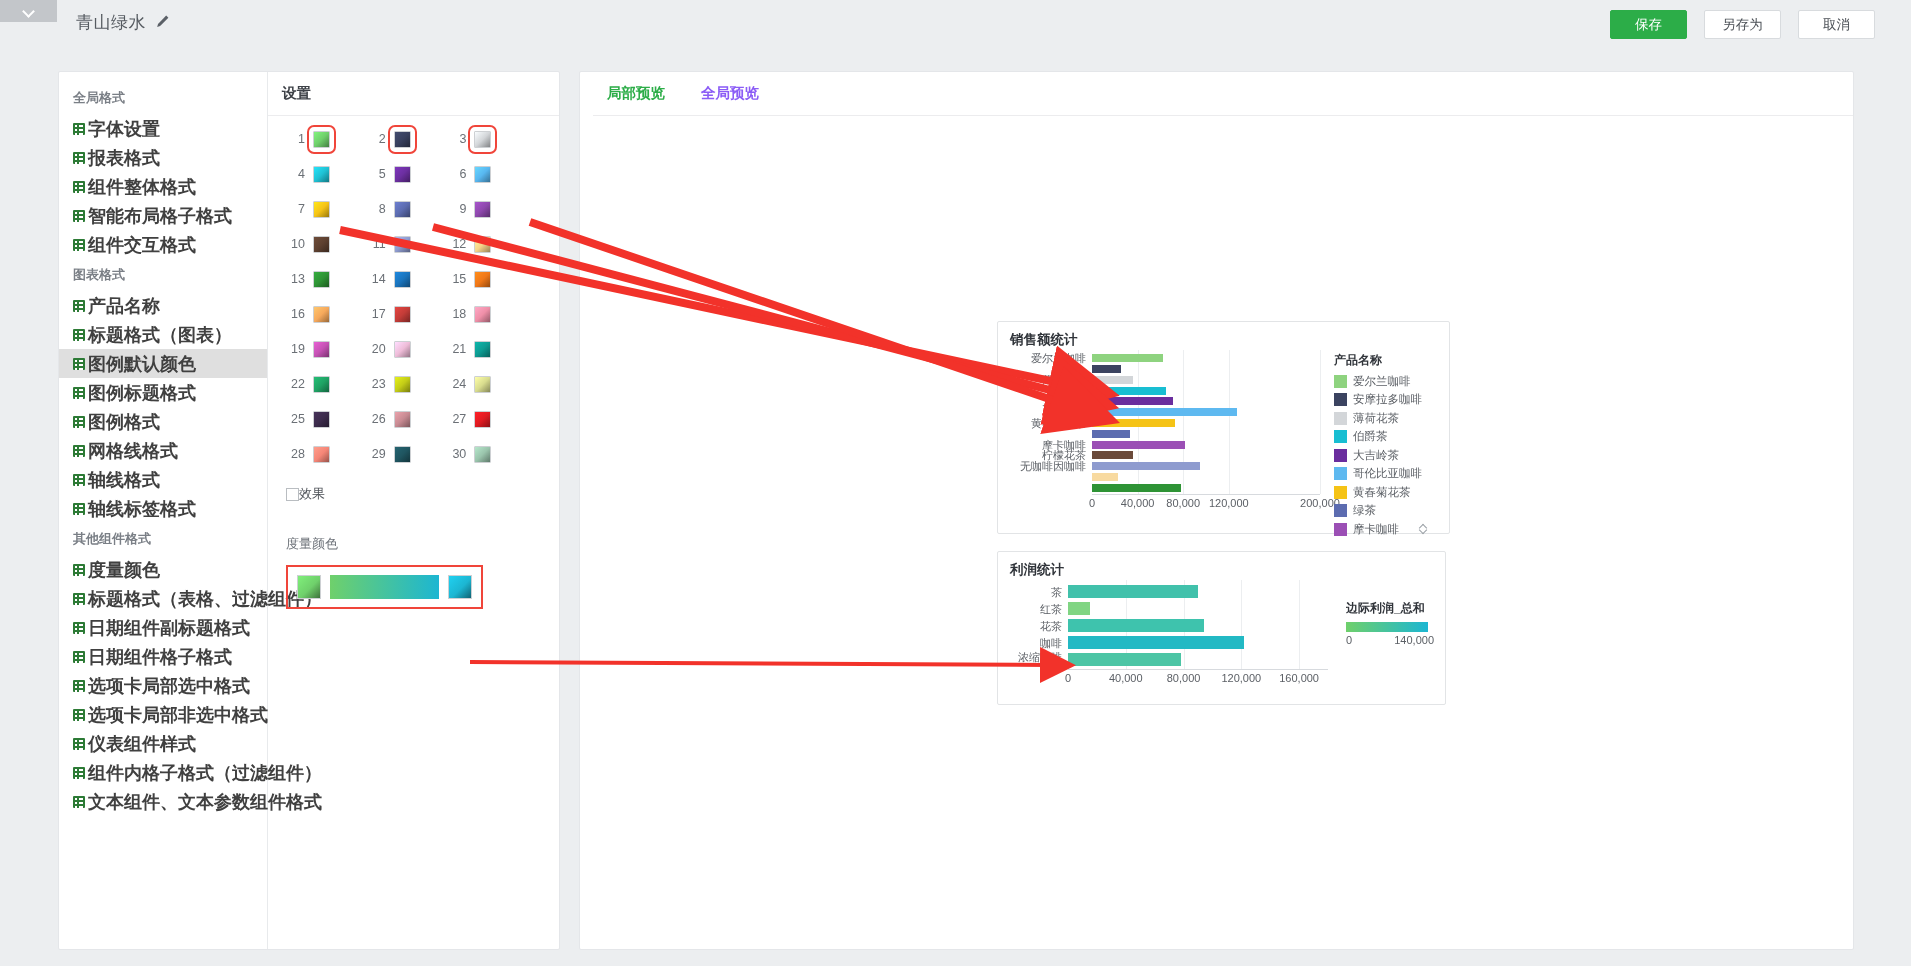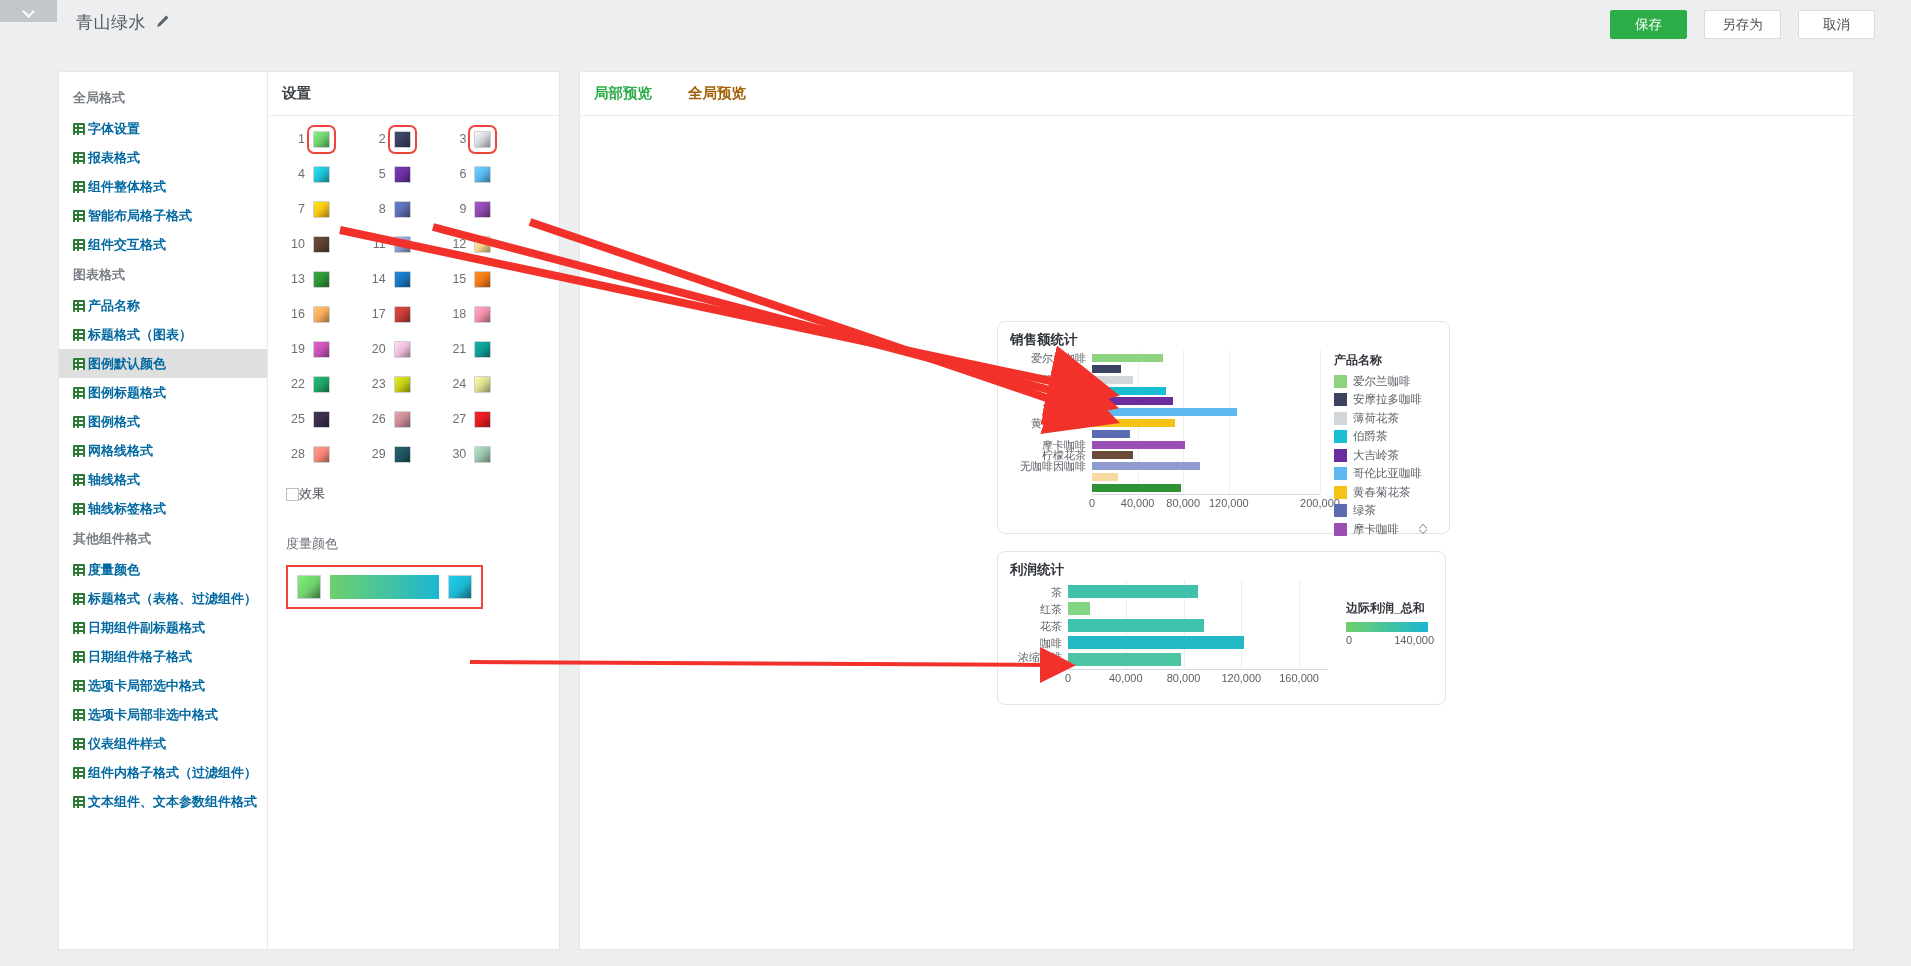--- a/index.html
+++ b/index.html
@@ -56,21 +56,21 @@
     display: flex; align-items: center; padding-left: 14px;
     font-size: 14.5px; font-weight: bold; color: #3d4147;
   }
   .panel-body { padding-top: 10px; font-weight: bold; }
 
   .nav-group {
     font-size: 13px; color: #7a7f86; padding: 7px 0 7px 14px;
   }
   .nav-item {
     display: flex; align-items: center; gap: 3px;
-    font-size: 13px; color: #0369a1; height: 29px; padding-left: 14px;
+    font-size: 18px; color: #404040; height: 29px; padding-left: 14px;
     cursor: pointer; white-space: nowrap;
   }
   .nav-item.active { background: #dfdfdf; }
   .ic-list {
     width: 12px; height: 12px; flex: 0 0 12px; position: relative;
     background: #2c7a35; border-radius: 1px; display: inline-block;
   }
   .ic-list:before {
     content: ""; position: absolute; left: 2px; top: 2px; width: 2px; height: 2px;
     background: #fff;
@@ -107,28 +107,28 @@
   .m-box { width: 24px; height: 24px; border: 1px solid #cdd0d3; cursor: pointer; }
   .m-grad { flex: 1; height: 24px; cursor: pointer; }
 
   
   .right-card {
     position: absolute; left: 579px; top: 71px; width: 1275px; height: 879px;
     background: #fff; border: 1px solid #e4e6e9; border-radius: 2px;
   }
   .tabs {
     height: 44px; border-bottom: 1px solid #ececee; display: flex;
-    align-items: center; padding-left: 14px; gap: 36px;
-  }
-  .tab { font-size: 14.5px; font-weight: bold; color: #a16207; cursor: pointer; }
+    align-items: center; padding-left: 14px; gap: 36px; margin-left: 13px;
+  }
+  .tab { font-size: 14.5px; font-weight: bold; color: #8b5cf6; cursor: pointer; }
   .tab.active { color: #2cad48; }
 
   
   .chart-card {
-    position: absolute; background: #fff; border: 1px solid #e2e4e6; border-radius: 8px;
+    position: absolute; background: #fff; border: 1px solid #e2e4e6; border-radius: 2px;
   }
   .chart-1 { left: 417px; top: 249px; width: 453px; height: 213px; }
   .chart-2 { left: 417px; top: 479px; width: 449px; height: 154px; }
   .chart-title {
     position: absolute; left: 12px; top: 9px;
     font-size: 13.5px; font-weight: bold; color: #30343a;
   }
 
   .plot { position: absolute; }
   .cat-label {

